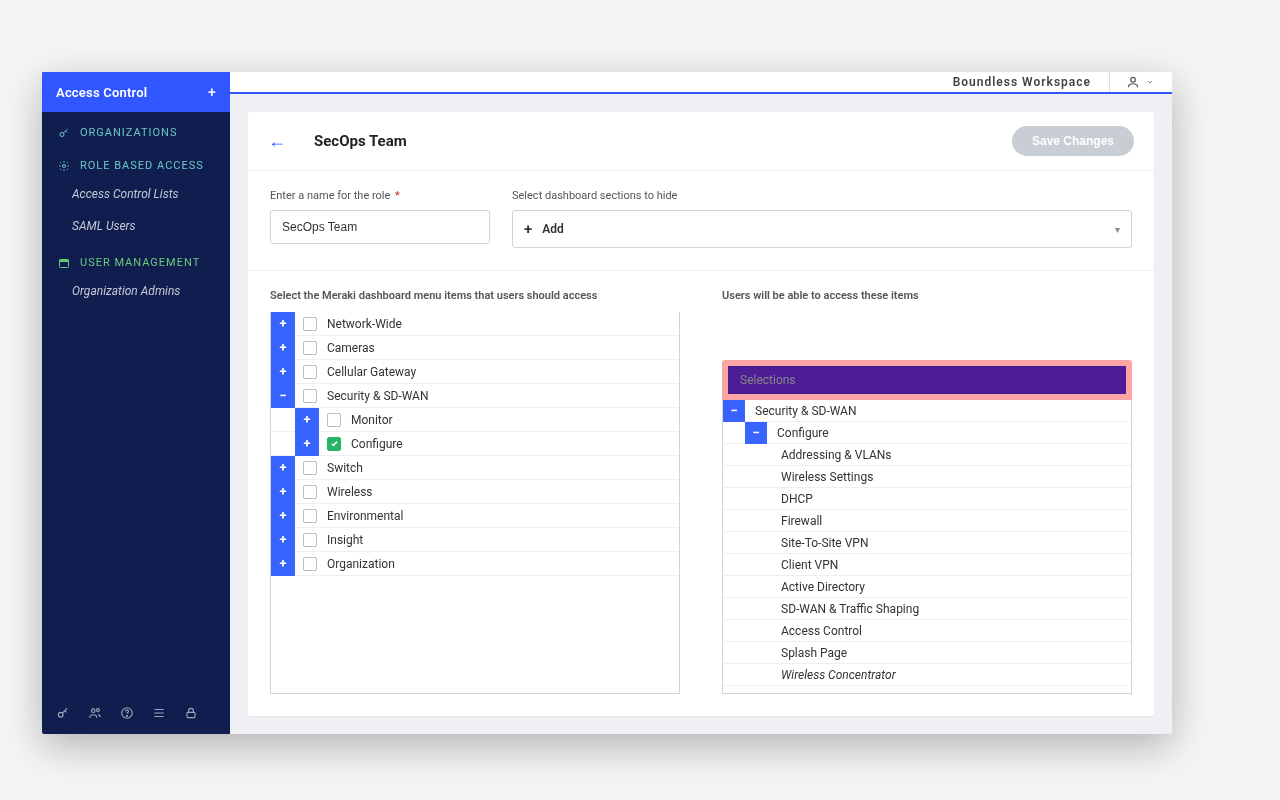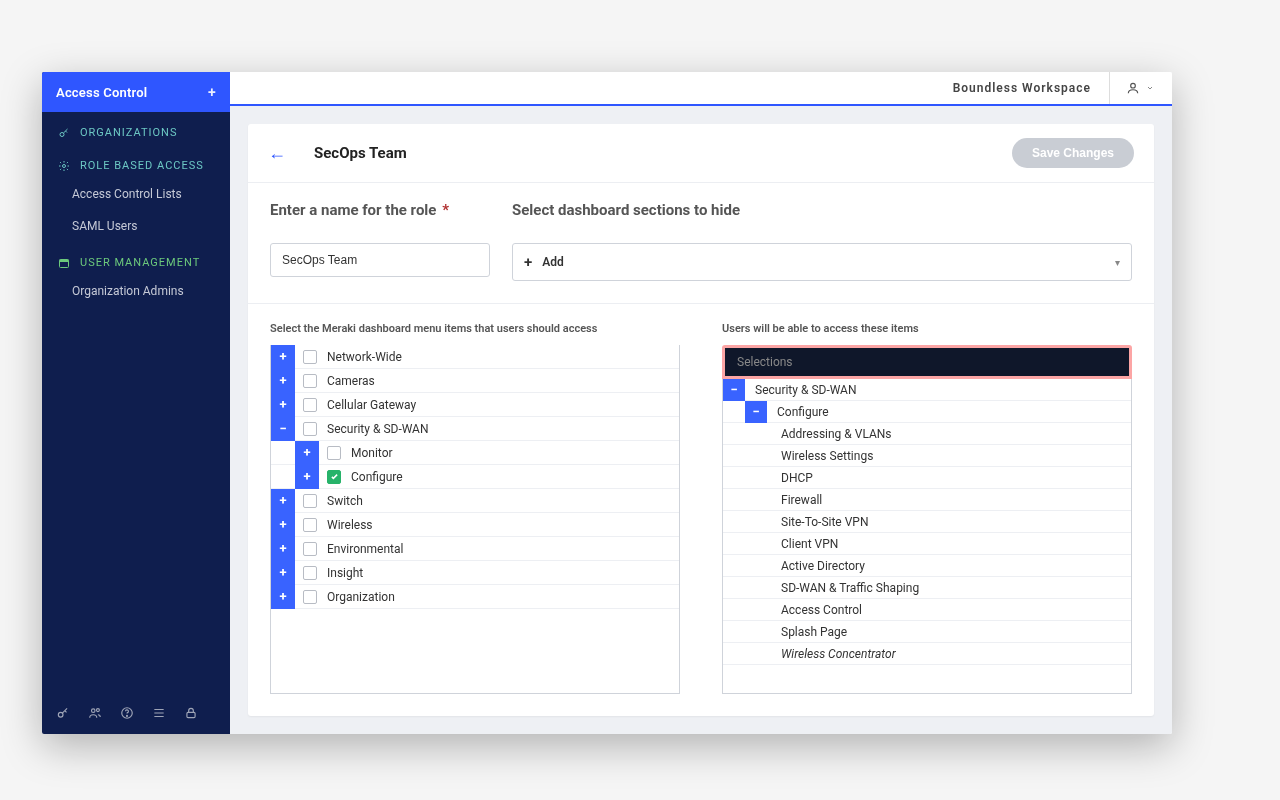--- a/index.html
+++ b/index.html
@@ -54,20 +54,21 @@
   }
   .sb-section.cyan { color: #6cc7c3; }
   .sb-section.teal { color: #6cc7c3; }
   .sb-section.green { color: #6cc97c; }
   .sb-section .ic { width: 12px; display: inline-block; }
   .sb-item {
     padding: 9px 16px 9px 30px;
     font-size: 12px;
     color: #c5c9d6;
     cursor: pointer;
+    font-style: italic;
   }
   .sb-item.active {
     background: #2f56ff;
     color: #fff;
     font-weight: 600;
   }
   .sb-footer {
     margin-top: auto;
     display: flex;
     gap: 18px;
@@ -79,21 +80,21 @@
   .main {
     flex: 1;
     display: flex;
     flex-direction: column;
     background: #eef0f4;
     min-width: 0;
   }
   .topbar {
     background: #fff;
     border-bottom: 2px solid #2f56ff;
-    height: 34px;
+    height: 22px;
     display: flex;
     align-items: center;
     justify-content: flex-end;
     padding: 0 18px;
     gap: 18px;
   }
   .workspace-name { font-size: 12px; font-weight:600; letter-spacing: 1px; color:#444; }
   .user-chip { display:flex; align-items:center; gap:6px; border-left:1px solid #ddd; padding-left:16px; height:100%; cursor:pointer;}
   .panel {
     background: #fff;
@@ -125,21 +126,21 @@
     cursor: default;
   }
   .form-row {
     display:flex;
     gap: 22px;
     padding: 18px 22px 22px;
     border-bottom: 1px solid #eceef2;
   }
   .form-col { flex:1; }
   .form-col.small { flex: 0 0 220px; }
-  .lbl { font-size: 15px; color:#555; font-weight:700; margin-bottom: 24px; display:block;}
+  .lbl { font-size: 11px; color:#555; font-weight:400; margin-bottom: 8px; display:block;}
   .req { color:#b03030; margin-left:2px;}
   .txt-input {
     width:100%;
     border:1px solid #cfd3da;
     border-radius:3px;
     padding: 9px 11px;
     font-size: 12px;
     color:#333;
   }
   .add-bar {
@@ -209,26 +210,27 @@
     background:#fff;
     cursor:pointer;
   }
   .chk.checked {
     background:#27b36a; border-color:#27b36a; color:#fff;
   }
   .chk.checked svg { display:block;}
   .chk svg { display:none; }
   .tree-label { padding-left:2px; color:#333; }
   .sel-head {
-    border:3px solid #fca5a5;
+    border:6px solid #fca5a5;
     border-top-left-radius:3px; border-top-right-radius:3px;
     padding: 7px 12px;
     font-size:12px;
     color:#888;
-    background:#0f172a;
+    background:#4c1d95;
+    margin-top:48px;
   }
   .sel-box {
     border:1px solid #cfd3da; border-top:none;
     flex:1; background:#fff; overflow:auto;
   }
   .sel-row {
     display:flex; align-items:center;
     border-bottom:1px solid #edeff3;
     height: 22px;
     font-size:12px;

